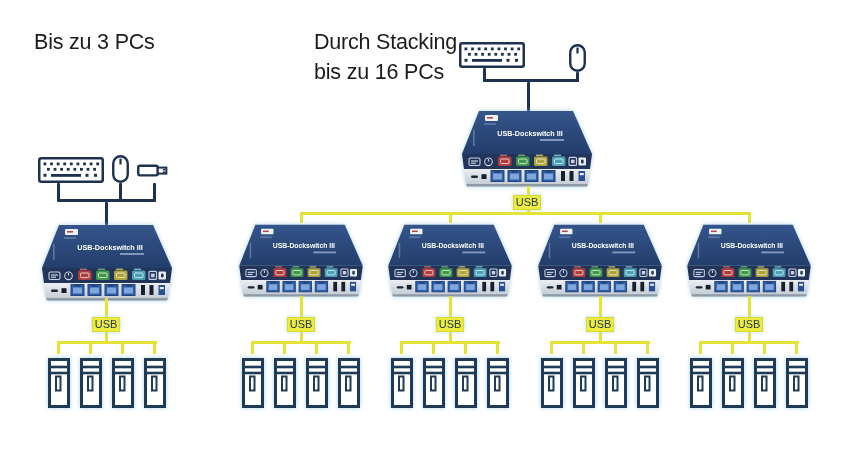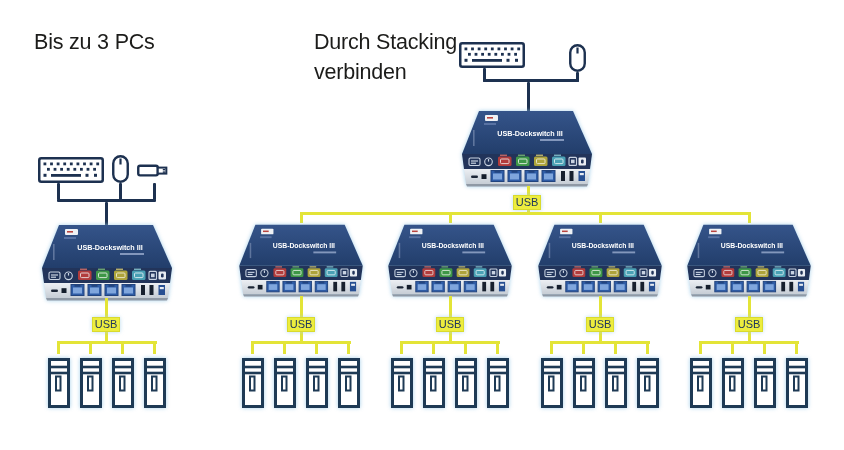--- a/index.html
+++ b/index.html
@@ -150,21 +150,21 @@
   </defs>
 </svg>
 
 <div id="stage">
 
   <div class="title" style="left:34px;top:27px;">
     <div>Bis zu 3 PCs</div>
   </div>
   <div class="title" style="left:287px;top:27px;margin-left:27px;">
     <div>Durch Stacking</div>
-    <div>verbinden</div>
+    <div>bis zu 16 PCs</div>
   </div>
 
   <svg class="abs" style="left:38px;top:157px;" width="66" height="26">
       <use href="#sym-keyboard"></use>
     </svg>
   <svg class="abs" style="left:112px;top:155px;" width="17" height="28">
       <use href="#sym-mouse"></use>
     </svg>
   <svg class="abs" style="left:137px;top:163px;" width="31" height="15">
       <use href="#sym-stick"></use>

